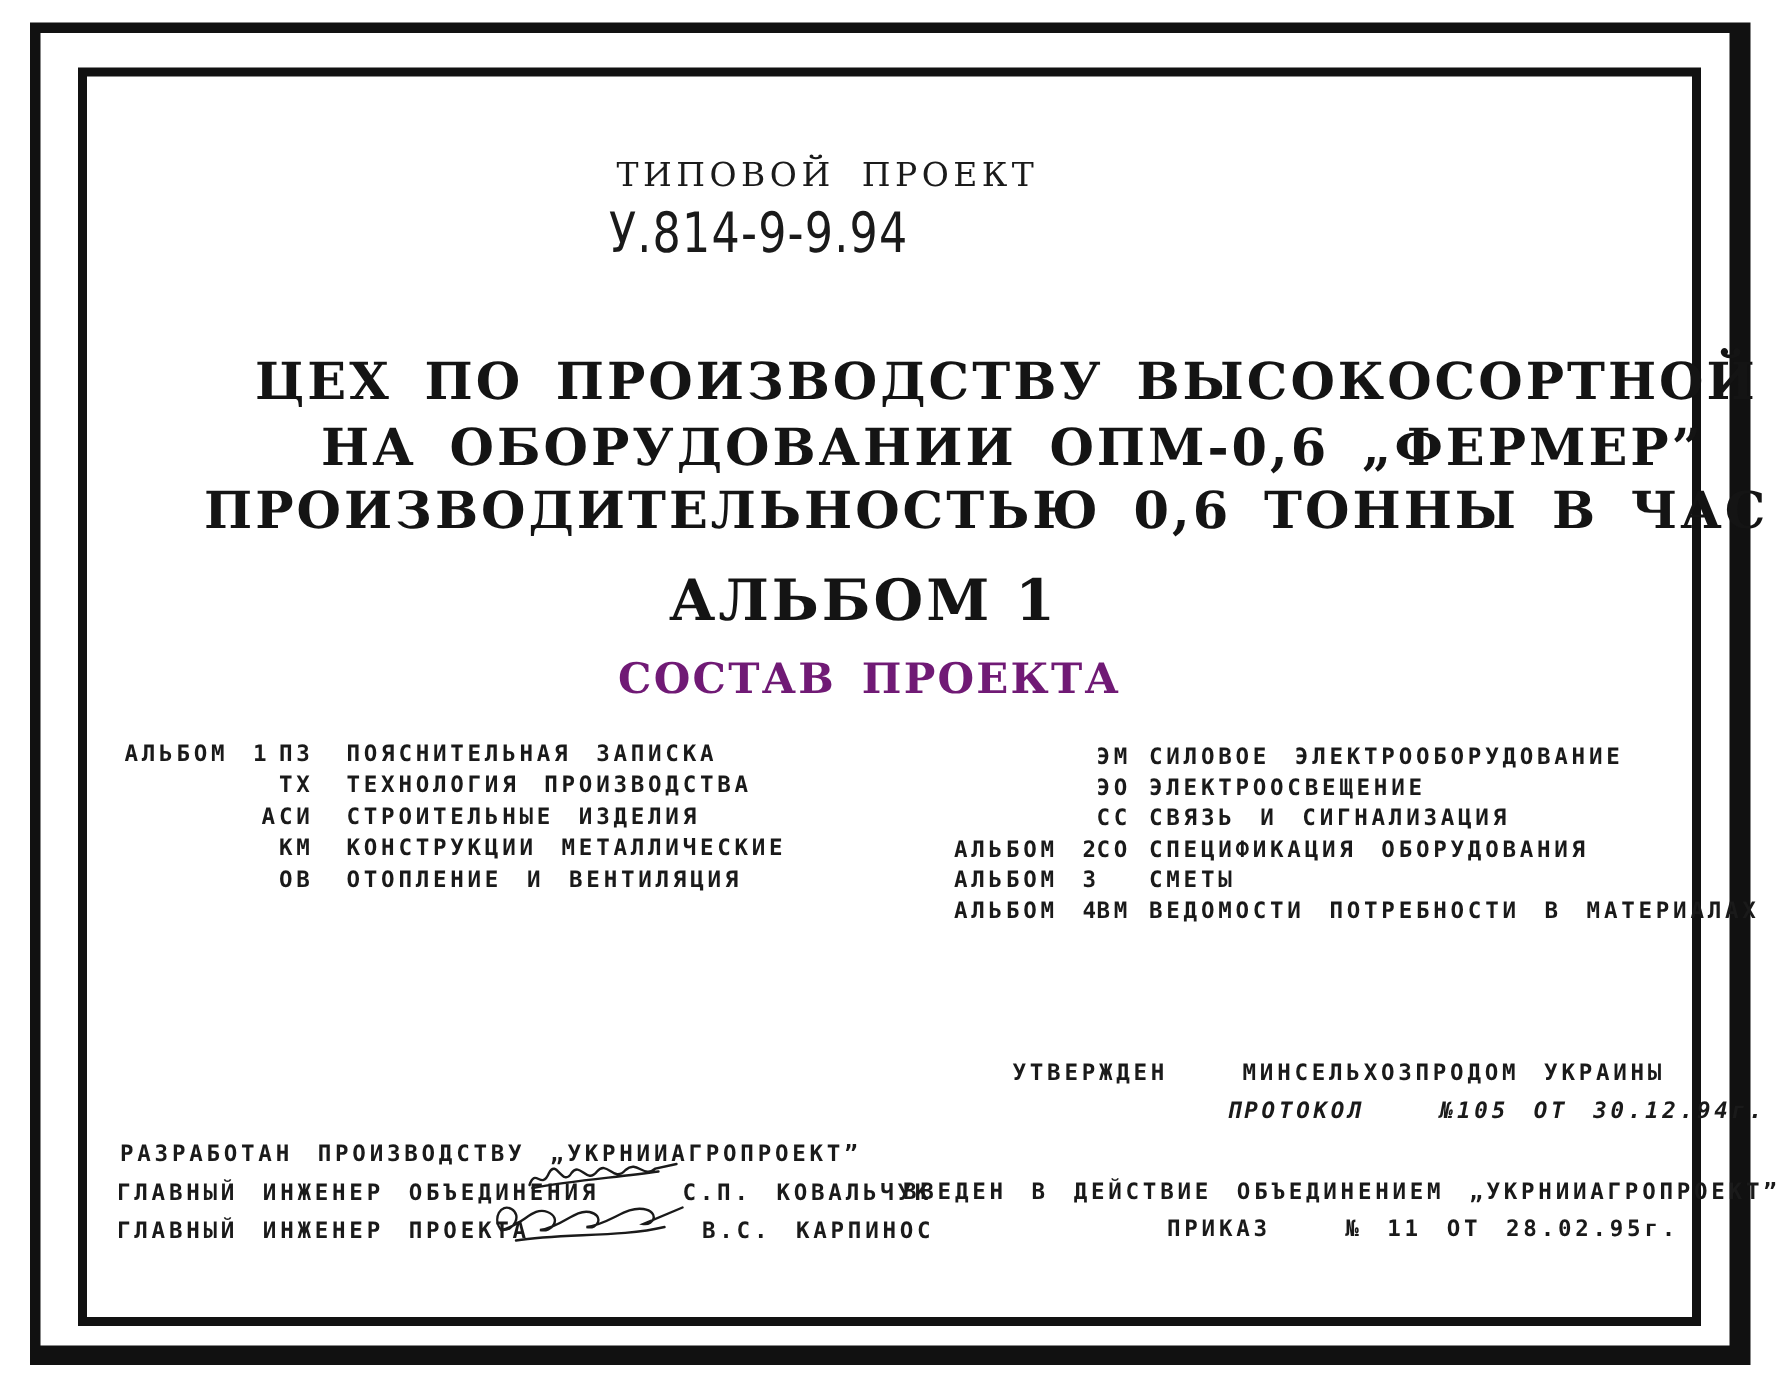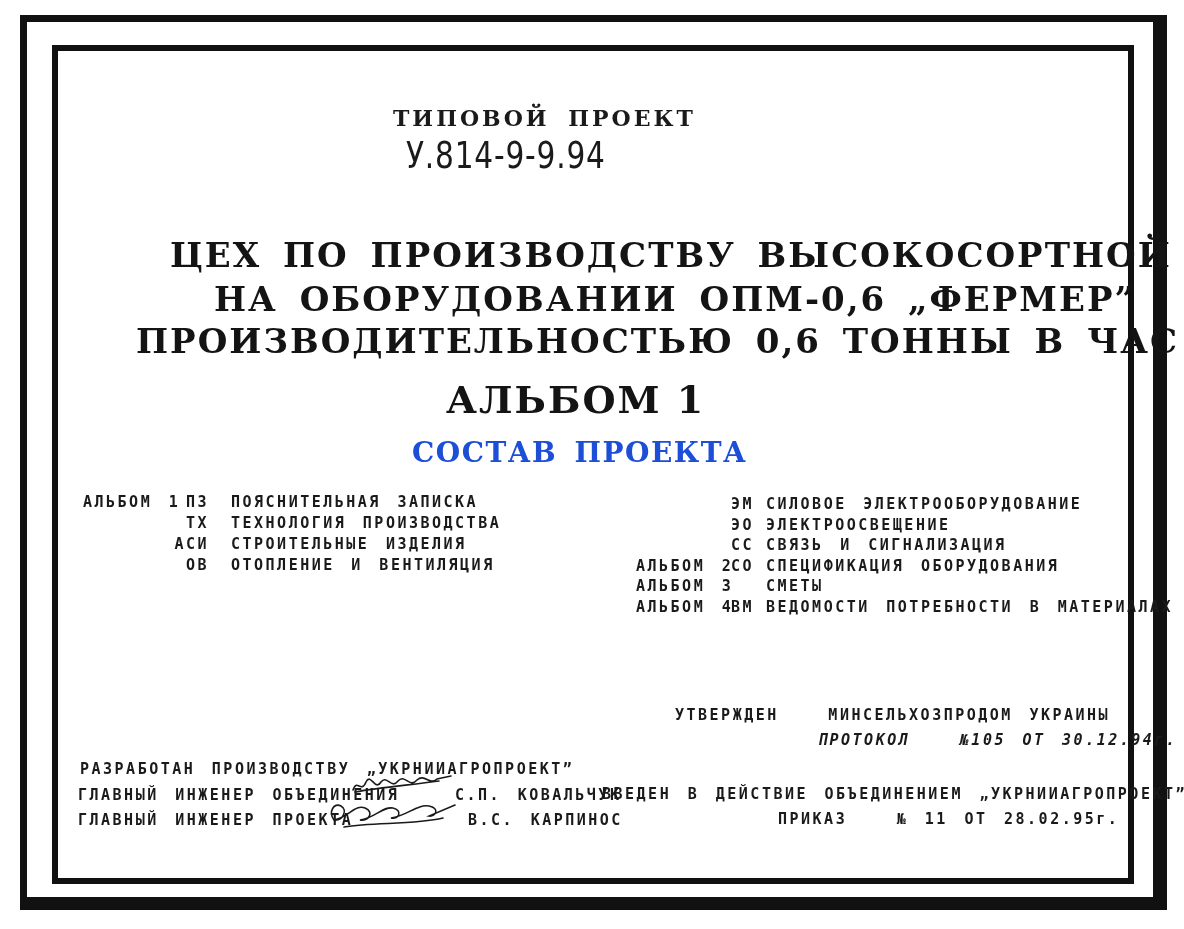--- a/index.html
+++ b/index.html
@@ -17,22 +17,22 @@
     box-sizing:border-box;
   }
   .inner-frame{
     left:52px;top:45px;width:1082px;height:839px;
     border:6px solid #111111;
     box-sizing:border-box;
   }
   
   .doc-type{
     font-family:"DejaVu Serif","Liberation Serif",serif;
-    font-weight:bold;font-size:22px;letter-spacing:3px;word-spacing:8px;
-    color:#1a1a1a;white-space:pre;line-height:1;
+    font-weight:normal;font-size:22px;letter-spacing:3px;word-spacing:8px;
+    color:#1a1a1a;white-space:pre;line-height:1;margin-left:18px;
   }
   .proj-code{
     font-family:"DejaVu Sans","Liberation Sans",sans-serif;
     font-weight:normal;font-size:37px;letter-spacing:1px;
     color:#1a1a1a;white-space:pre;line-height:1;
     transform:scaleX(.8);transform-origin:left top;
   }
   
   .title-line{
     font-family:"DejaVu Serif","Liberation Serif",serif;
@@ -40,21 +40,21 @@
     color:#141414;white-space:pre;line-height:1;
   }
   .album-heading{
     font-family:"DejaVu Serif","Liberation Serif",serif;
     font-weight:bold;font-size:38px;letter-spacing:2px;
     color:#141414;white-space:pre;line-height:1;
   }
   .contents-heading{
     font-family:"DejaVu Serif","Liberation Serif",serif;
     font-weight:bold;font-size:28px;letter-spacing:1.5px;word-spacing:6px;
-    color:#1d4ed8;white-space:pre;line-height:1;
+    color:#701a75;white-space:pre;line-height:1;
   }
   
   .mono{
     font-family:"DejaVu Sans Mono","Liberation Mono",monospace;
     font-weight:bold;font-size:15px;letter-spacing:2.5px;word-spacing:5px;
     color:#1a1a1a;white-space:pre;line-height:1.2;
   }
   .list{display:flex;flex-direction:column;}
   .crow{display:flex;align-items:center;height:21px;}
   .crow-r{height:20.5px;}
@@ -89,20 +89,25 @@
   </div>
   <div class="crow">
     <span class="alb"></span>
     <span class="code">ТХ</span>
     <span class="name">ТЕХНОЛОГИЯ ПРОИЗВОДСТВА</span>
   </div>
   <div class="crow">
     <span class="alb"></span>
     <span class="code">АСИ</span>
     <span class="name">СТРОИТЕЛЬНЫЕ ИЗДЕЛИЯ</span>
+  </div>
+  <div class="crow">
+    <span class="alb"></span>
+    <span class="code">КМ</span>
+    <span class="name">КОНСТРУКЦИИ МЕТАЛЛИЧЕСКИЕ</span>
   </div>
   <div class="crow">
     <span class="alb"></span>
     <span class="code">ОВ</span>
     <span class="name">ОТОПЛЕНИЕ И ВЕНТИЛЯЦИЯ</span>
   </div>
 </div>
 
 <div class="abs list mono" style="left:636px;top:494px;">
   <div class="crow crow-r">

